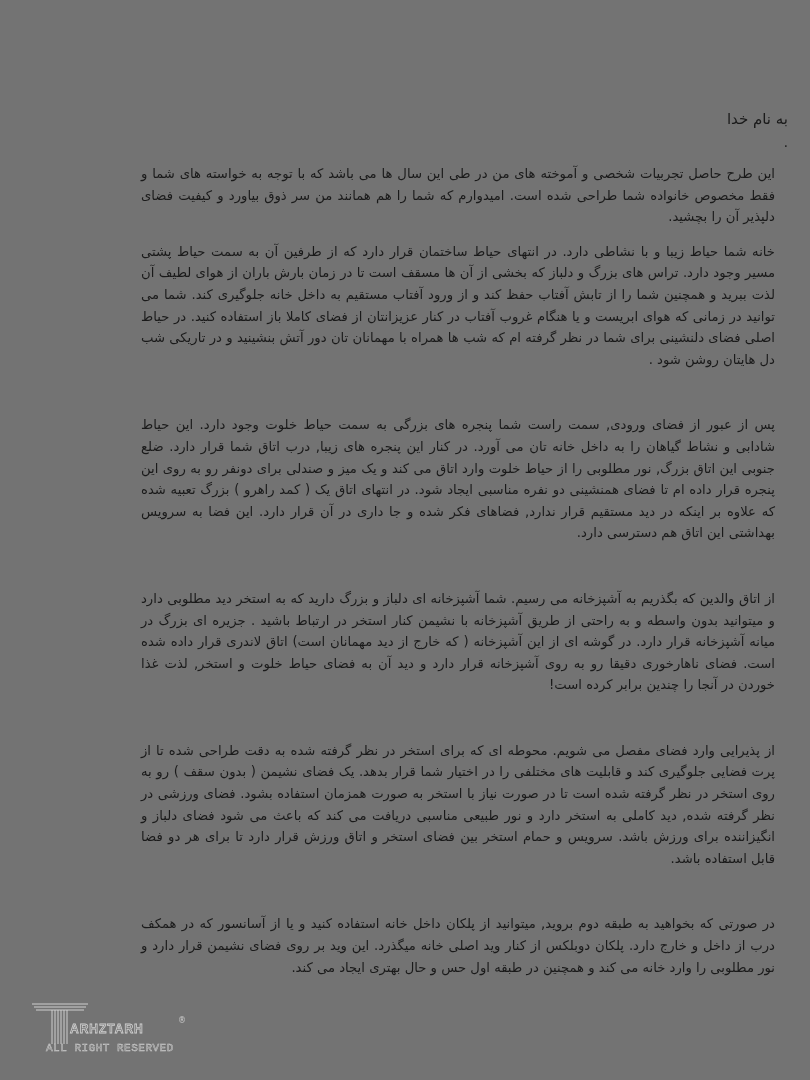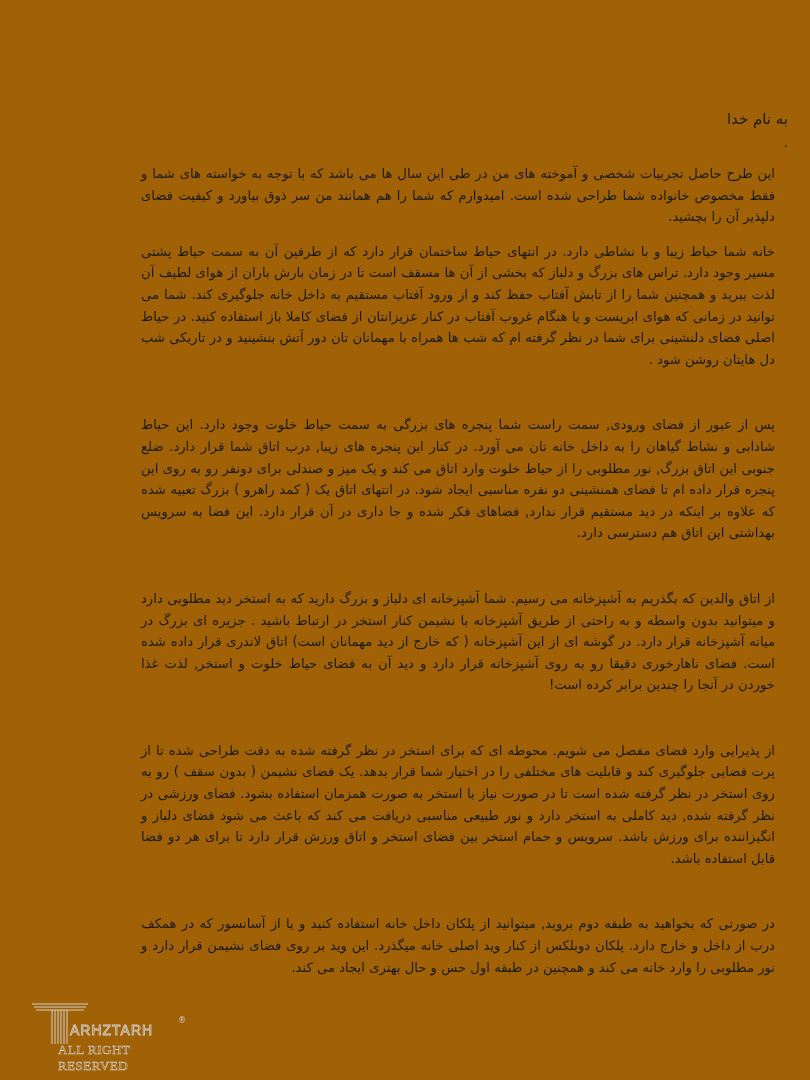--- a/index.html
+++ b/index.html
@@ -1,26 +1,26 @@
 <!DOCTYPE html>
 <html><head>
 <meta charset="utf-8">
 <style>
   html, body { margin:0; padding:0; background:#ffffff; }
   body { width:810px; height:1080px; position:relative; overflow:hidden; font-family:"DejaVu Sans", sans-serif; color:#1a1a1a; }
-  .page { position:absolute; left:0; top:0; width:810px; height:1080px; background:#a16207; }
+  .page { position:absolute; left:0; top:0; width:810px; height:1080px; background:#737373; }
   .doc { position:absolute; left:128px; top:108px; width:660px; direction:rtl; text-align:justify; font-size:13.2px; line-height:21.6px; }
   .title { font-size:15px; margin:0 0 6px 0; line-height:22px; }
   .dot { margin:0 0 2px 0; line-height:14px; }
   .para { margin:13px; text-align-last:right; }
   .gap { height:18px; }
   .logo { position:absolute; left:30px; top:1000px; width:160px; height:55px; }
   .logo svg { position:absolute; left:0; top:0; }
-  .logo .brand { position:absolute; left:40px; top:22px; font-family:"Liberation Sans", sans-serif; font-size:14px; letter-spacing:1px; color:transparent; -webkit-text-stroke:0.8px #cfcfcf; font-weight:normal; }
-  .logo .rights { position:absolute; left:28px; top:42px; font-family:Liberation Serif, serif; font-size:13px; color:transparent; -webkit-text-stroke:0.5px #cfcfcf; letter-spacing:0.5px; }
+  .logo .brand { position:absolute; left:40px; top:22px; font-family:"Liberation Sans", sans-serif; font-size:12px; letter-spacing:1px; color:transparent; -webkit-text-stroke:0.8px #cfcfcf; font-weight:bold; }
+  .logo .rights { position:absolute; left:16px; top:42px; font-family:Liberation Mono, monospace; font-size:11px; color:transparent; -webkit-text-stroke:0.5px #cfcfcf; letter-spacing:0.5px; }
   .logo .reg { position:absolute; left:148px; top:16px; font-size:8px; color:#cfcfcf; }
   .wm { position:absolute; right:10px; top:1055px; direction:rtl; font-size:10px; color:#e3e3e3; font-family:"DejaVu Sans", sans-serif;margin-top:46px; }
   .wm .t { font-weight:bold; font-size:13px; color:#e0e0e0; margin-left:3px; font-family:"Liberation Sans", sans-serif; }
 </style>
 </head>
 <body>
 
 <div class="page">
   <div class="doc">
     <div class="title">به نام خدا</div>

